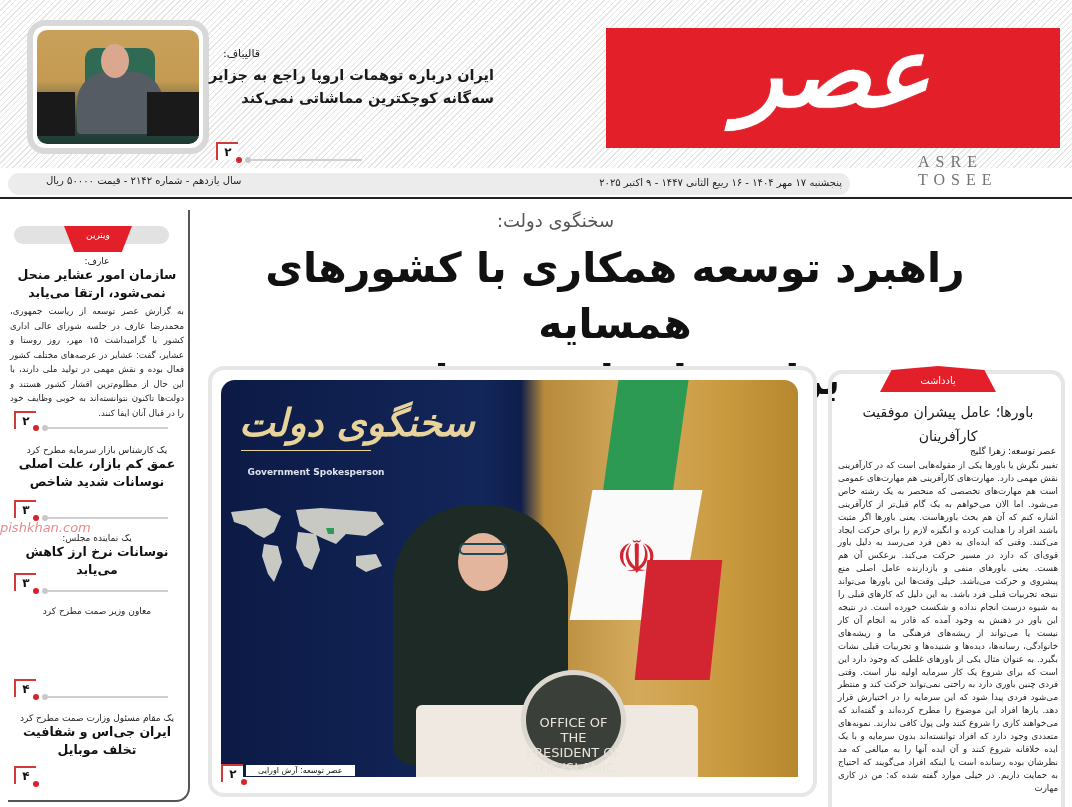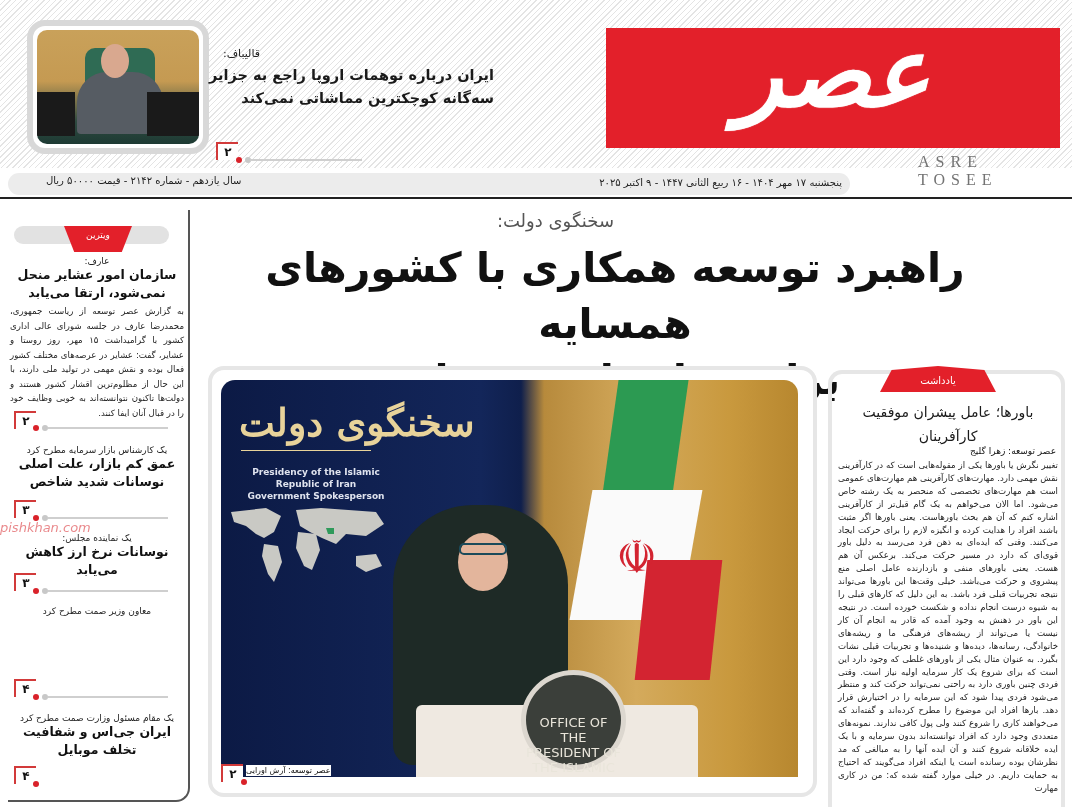--- a/index.html
+++ b/index.html
@@ -38,35 +38,35 @@
   .date-text{position:absolute;right:230px;top:177px;font-size:10px;color:#222}
   .issue-text{position:absolute;left:46px;top:175px;font-size:10px;color:#222}
   .rule{position:absolute;left:0;top:197px;width:1072px;height:2px;background:#222}
   
   .kicker{position:absolute;right:458px;top:210px;font-size:18px;color:#555}
   .headline{position:absolute;left:220px;top:240px;width:790px;font-size:41px;font-weight:bold;line-height:56px;text-align:center;color:#111}
   
   .photo-frame{position:absolute;left:208px;top:366px;width:609px;height:431px;border:4px solid #e6e6e6;border-radius:16px;background:#fff}
   .photo{position:absolute;left:221px;top:380px;width:577px;height:397px;border-radius:14px 14px 0 0;overflow:hidden;
     background:linear-gradient(90deg,#0c1a45 0%,#13265a 45%,#0f1f4c 52%,#b78a3c 56%,#d4aa5c 72%,#c9993e 88%,#b7872f 100%)}
-  .ph-logo{position:absolute;left:18px;top:20px;font-family:"DejaVu Serif",serif;font-size:38px;color:#e8d39a;font-weight:bold}
+  .ph-logo{position:absolute;left:18px;top:20px;font-family:"DejaVu Serif",serif;font-style:italic;font-size:38px;color:#e8d39a;font-weight:bold}
   .ph-logo-line{position:absolute;left:20px;top:70px;width:130px;height:1px;background:#e8d39a}
   .ph-en{position:absolute;left:10px;top:86px;width:170px;font-size:9px;font-weight:bold;color:#dfe3ee;text-align:center;direction:ltr;line-height:12px}
   .ph-map{position:absolute;left:5px;top:124px;width:165px;height:82px}
   .ph-flag-g{position:absolute;left:387px;top:0;width:70px;height:150px;background:#2c9a52;transform:skewX(-8deg)}
   .ph-flag-w{position:absolute;left:360px;top:110px;width:110px;height:130px;background:#fafafa;transform:skewX(-10deg)}
   .ph-flag-r{position:absolute;left:420px;top:180px;width:75px;height:120px;background:#d32431;transform:skewX(-6deg)}
   .ph-emblem{position:absolute;left:395px;top:150px;font-size:46px;color:#d32431}
   .ph-person{position:absolute;left:172px;top:125px;width:175px;height:260px;background:#1e2a26;border-radius:80px 80px 20px 20px}
   .ph-face{position:absolute;left:237px;top:153px;width:50px;height:58px;background:#e3b59c;border-radius:50%}
   .ph-glasses{position:absolute;left:238px;top:163px;width:48px;height:12px;border:2px solid #1b4a5a;border-radius:5px}
   .ph-podium{position:absolute;left:195px;top:325px;width:282px;height:72px;background:#efe9e1;border-radius:6px 6px 0 0}
   .ph-seal{position:absolute;left:300px;top:290px;width:105px;height:100px;border-radius:50%;background:#3b3f3a;border:5px solid #dcd7cf;
     color:#e9e5da;font-size:13px;text-align:center;padding-top:40px;direction:ltr}
-  .ph-caption{position:absolute;left:246px;top:765px;background:#fff;font-size:8px;padding:1px 0;color:#111}
+  .ph-caption{position:absolute;left:246px;top:765px;background:#fff;font-size:8px;padding:1px 12px;color:#111}
   
   .left-col{position:absolute;left:8px;top:210px;width:182px;height:592px;border-right:2px solid #555;border-bottom:2px solid #555;border-bottom-right-radius:14px}
   .section-pill{position:absolute;left:14px;top:226px;width:155px;height:18px;background:#e2e2e2;border-radius:9px}
   .section-tab{position:absolute;left:64px;top:226px;width:68px;height:26px;background:#e3202a;color:#fff;font-size:9px;text-align:center;line-height:18px;
     clip-path:polygon(0 0,100% 0,85% 100%,15% 100%)}
   .lc-item{position:absolute;left:8px;width:178px;text-align:center}
   .lc-kicker{font-size:9px;color:#222}
   .lc-title{font-size:12.5px;font-weight:bold;line-height:18px;color:#111}
   .lc-body{font-size:8.6px;line-height:14.5px;text-align:justify;color:#222;padding:2px 2px}
   
@@ -112,21 +112,20 @@
 <div class="headline">
   <div>راهبرد توسعه همکاری با کشورهای همسایه</div>
   <div>برای دولت اهمیت دارد</div>
 </div>
 
 <div class="photo-frame"></div>
 <div class="photo">
   <div class="ph-logo">سخنگوی دولت</div>
   <div class="ph-logo-line"></div>
   <div class="ph-en">
-    <div>Presidency of the Islamic Republic of Iran</div>
     <div>Government Spokesperson</div>
   </div>
   <svg class="ph-map" viewBox="0 0 165 82">
     <path d="M5 8 L40 4 L55 12 L48 28 L38 34 L30 30 L20 22 L8 18 Z" fill="#c9c9c4"></path>
     <path d="M38 40 L52 42 L56 58 L48 78 L42 70 L36 52 Z" fill="#c9c9c4"></path>
     <path d="M70 6 L95 4 L150 8 L158 20 L140 32 L120 30 L110 40 L96 34 L84 28 L74 22 Z" fill="#c9c9c4"></path>
     <path d="M72 28 L90 30 L94 46 L86 66 L78 62 L70 44 Z" fill="#c9c9c4"></path>
     <path d="M130 52 L150 50 L156 62 L140 68 L130 62 Z" fill="#c9c9c4"></path>
     <path d="M100 24 L108 24 L108 30 L102 30 Z" fill="#2f9a5a"></path>
   </svg>

